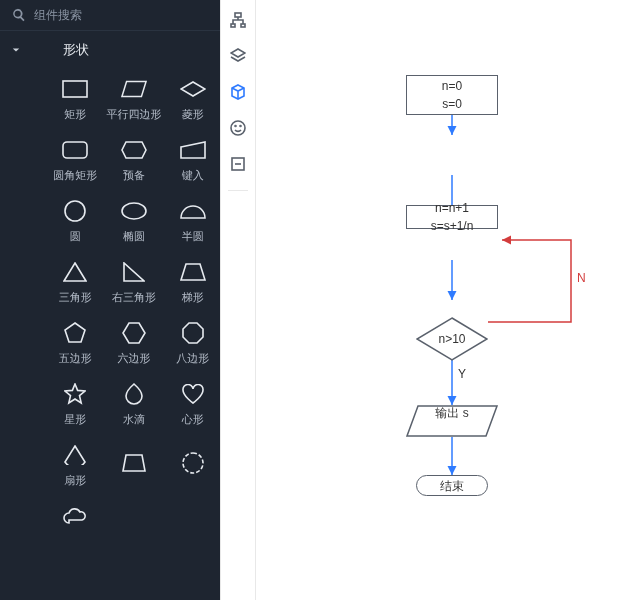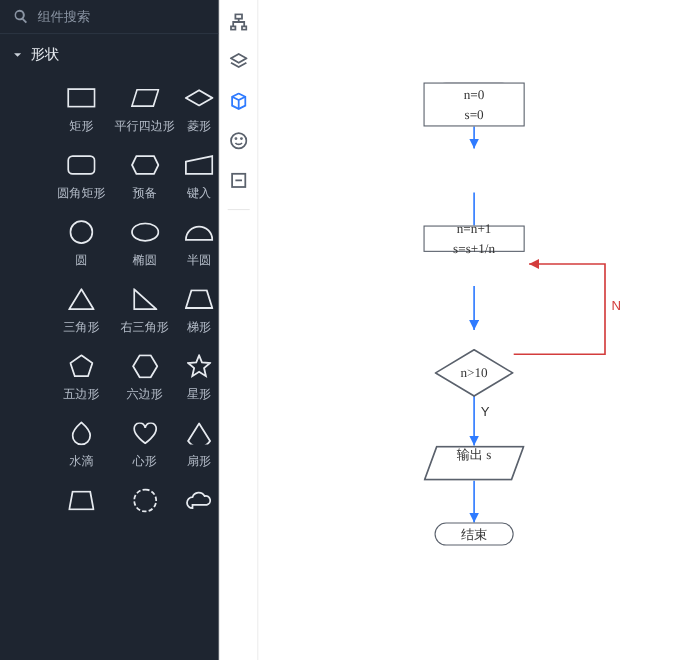--- a/index.html
+++ b/index.html
@@ -1,37 +1,37 @@
 <!DOCTYPE html>
 <html><head>
 <meta charset="utf-8">
 <style>
   * { box-sizing: border-box; margin: 0; padding: 0; }
   body { font-family: -apple-system, "PingFang SC", "Microsoft YaHei", sans-serif; background: #f5f5f5; width: 623px; height: 600px; overflow: hidden; }
   .app { display: flex; width: 623px; height: 600px; background: #fff; }
-  .sidebar { width: 199px; background: #1e2530; color: #cbd2da; display: flex; flex-direction: column; overflow-y: auto; }
+  .sidebar { width: 220px; background: #1e2530; color: #cbd2da; display: flex; flex-direction: column; overflow-y: auto; }
   .search { display: flex; align-items: center; padding: 8px 12px; border-bottom: 1px solid #2a3340; }
   .search svg { width: 14px; height: 14px; fill: #8a94a3; margin-right: 8px; flex-shrink: 0; }
   .search input { background: transparent; border: none; color: #cbd2da; font-size: 12px; outline: none; width: 100%; }
   .search input::placeholder { color: #8a94a3; }
-  .section-header { display: flex; align-items: center; padding: 10px 12px; font-size: 13px; color: #e6eaef; cursor: pointer; }
+  .section-header { display: flex; align-items: center; padding: 10px 12px; font-size: 13px; color: #e6eaef; cursor: pointer; gap: 35px; }
   .section-header svg { width: 8px; height: 8px; fill: #cbd2da; margin-right: 8px; }
   .shape-grid { display: grid; grid-template-columns: repeat(3, 1fr); margin-left: 48px; }
   .shape-cell { display: flex; flex-direction: column; align-items: center; justify-content: center; padding: 10px 4px 8px; cursor: pointer; }
   .shape-icon { width: 26px; height: 20px; display: flex; align-items: center; justify-content: center; margin-bottom: 8px; }
   .shape-icon svg { stroke: #e6eaef; stroke-width: 1.6; fill: none; }
   .shape-label { font-size: 11px; color: #b5bdc9; text-align: center; white-space: nowrap; }
   .toolbar { width: 36px; background: #fff; border-right: 1px solid #e8e8e8; border-left: 1px solid #e8e8e8; display: flex; flex-direction: column; align-items: center; padding-top: 10px; gap: 16px; }
   .tool-btn { width: 20px; height: 20px; display: flex; align-items: center; justify-content: center; cursor: pointer; }
   .tool-btn svg { stroke: #5a616c; stroke-width: 1.6; fill: none; width: 16px; height: 16px; }
   .tool-btn.active svg { stroke: #2f7bff; }
   .tool-sep { width: 20px; height: 1px; background: #e8e8e8; }
   .canvas { flex: 1; background: #fff; position: relative; }
   .flow { position: absolute; left: 140px; top: 75px; width: 220px; }
-  .node { position: absolute; border: 1.5px solid #5a616c; background: #fff; display: flex; align-items: center; justify-content: center; font-size: 12px; color: #333; text-align: center; line-height: 1.5; font-family: Liberation Serif, serif; }
+  .node { position: absolute; border: 1.5px solid #5a616c; background: #fff; display: flex; align-items: center; justify-content: center; font-size: 12px; color: #333; text-align: center; line-height: 1.5; }
   .terminator { border-radius: 18px; width: 72px; height: 21px; }
   .process { width: 92px; }
   .decision { width: 72px; height: 44px; border: none; background: transparent; }
   .decision svg { position: absolute; top: 0; left: 0; }
   .decision-label { position: relative; z-index: 1; }
   .parallelogram { width: 92px; height: 16px; border: none; background: transparent; }
   .parallelogram svg { position: absolute; top: 0; left: 0; }
   .edge-label { position: absolute; font-size: 12px; color: #333; }
   .edge-label.no { color: #d33c3c; }
   svg.edges { position: absolute; top: 0; left: 0; pointer-events: none; }
@@ -164,20 +164,28 @@
           <div class="shape-label">五边形</div>
         </div>
 
       <div class="shape-cell">
           <div class="shape-icon">
             <svg width="24" height="22" viewBox="0 0 24 22">
               <path d="M7 1h10l6 10-6 10H7L1 11z"></path>
             </svg>
           </div>
           <div class="shape-label">六边形</div>
+        </div>
+      <div class="shape-cell">
+          <div class="shape-icon">
+            <svg width="22" height="22" viewBox="0 0 22 22">
+              <path d="M7 1h8l6 6v8l-6 6H7l-6-6V7z"></path>
+            </svg>
+          </div>
+          <div class="shape-label">八边形</div>
         </div>
       <div class="shape-cell">
           <div class="shape-icon">
             <svg width="22" height="22" viewBox="0 0 22 22">
               <path d="M11 1l2.6 6.4L21 8l-5.5 4.6L17.2 20 11 16l-6.2 4 1.7-7.4L1 8l7.4-.6z"></path>
             </svg>
           </div>
           <div class="shape-label">星形</div>
         </div>
 

